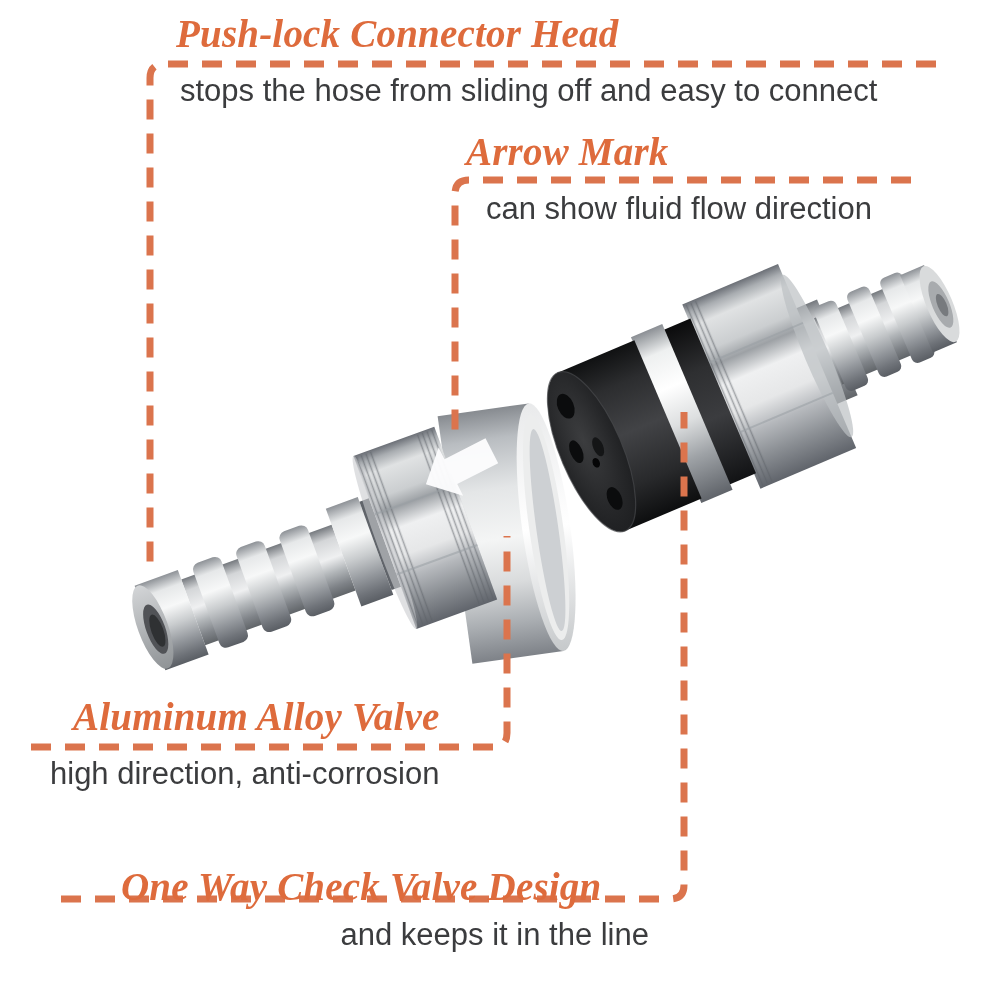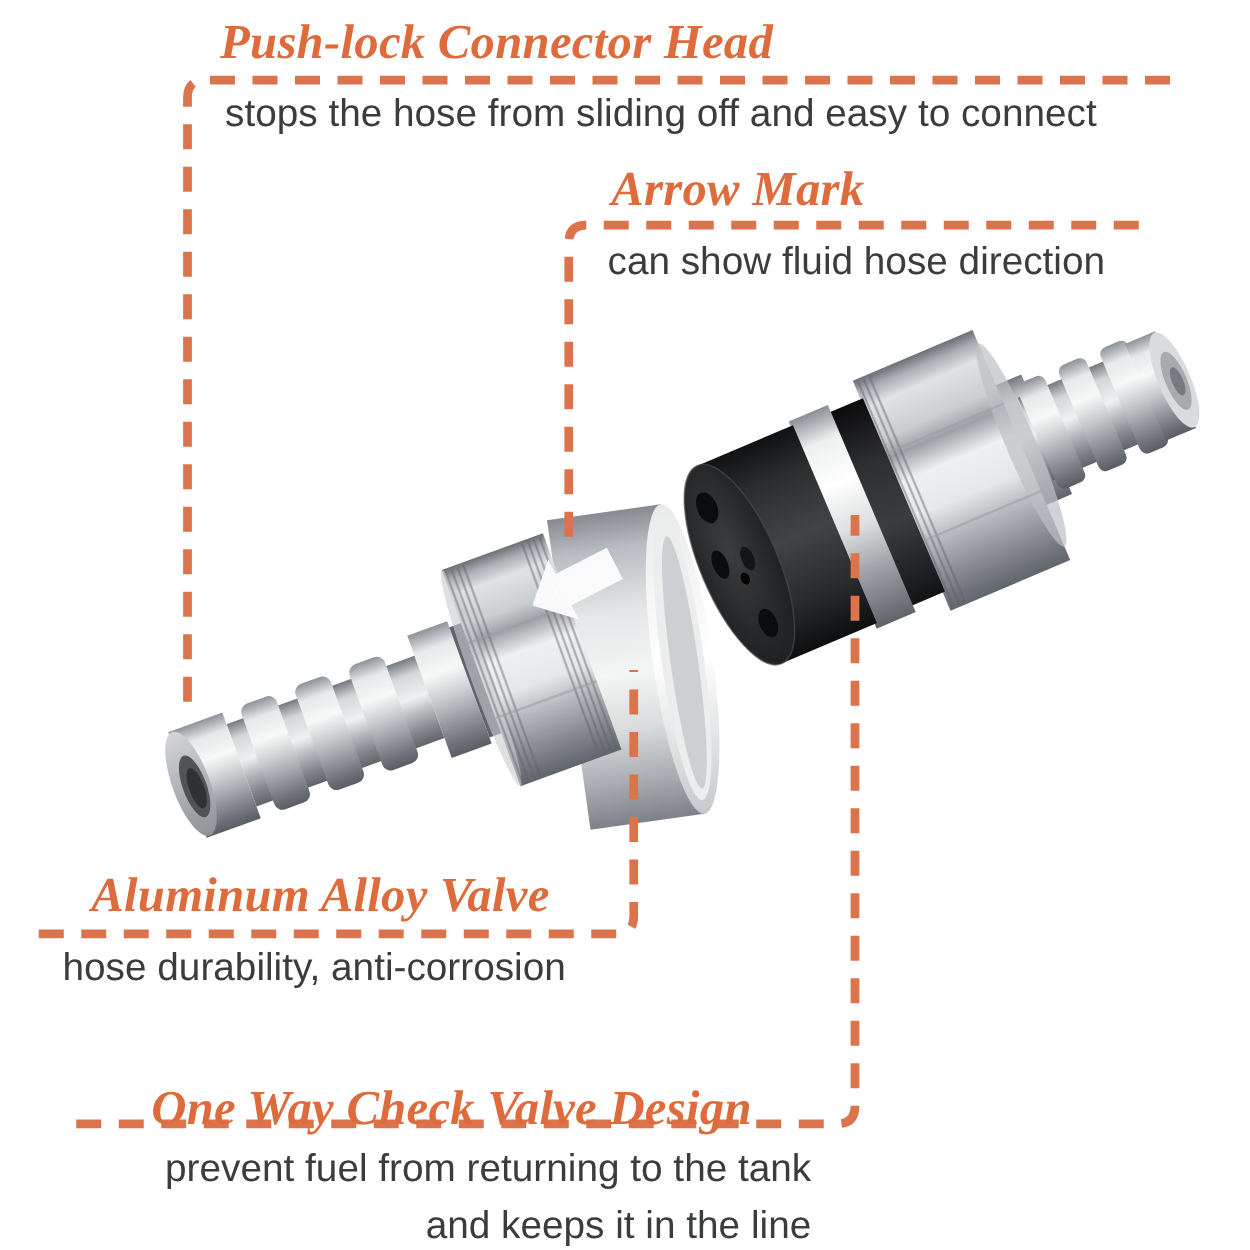--- a/index.html
+++ b/index.html
@@ -185,30 +185,29 @@
       <path d="M 61 899 H 670 Q 684 899 684 885 V 412"></path>
     </g>
   </svg>
 
   <div>
     <div class="co-title" style="left:176px;top:13px">Push-lock Connector Head</div>
     <div class="co-desc" style="left:180px;top:72px">stops the hose from sliding off and easy to connect</div>
   </div>
 
   <div>
-    <div class="co-title" style="left:489px;top:131px">Arrow Mark</div>
-    <div class="co-desc" style="left:486px;top:190px">can show fluid hose direction</div>
+    <div class="co-title" style="left:466px;top:131px">Arrow Mark</div>
+    <div class="co-desc" style="left:486px;top:190px">can show fluid flow direction</div>
   </div>
 
   <div>
     <div class="co-title" style="left:73px;top:696px">Aluminum Alloy Valve</div>
-    <div class="co-desc" style="left:50px;top:755px">hose durability, anti-corrosion</div>
+    <div class="co-desc" style="left:50px;top:755px">high direction, anti-corrosion</div>
   </div>
 
   <div>
     <div class="co-title" style="left:121px;top:866px">One Way Check Valve Design</div>
     <div class="co-desc-block" style="right:351px;top:912px">
-      <div>prevent fuel from returning to the tank</div>
       <div>and keeps it in the line</div>
     </div>
   </div>
 
 </div>
 
 </body></html>

